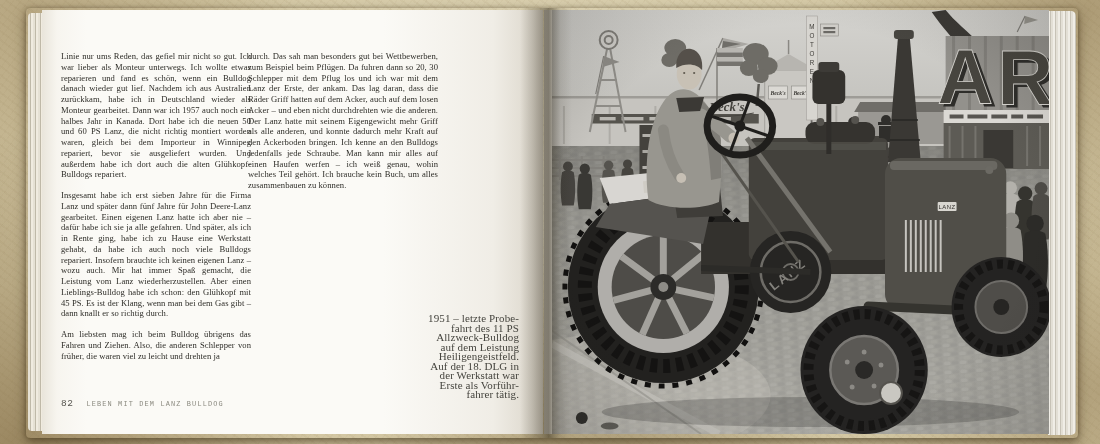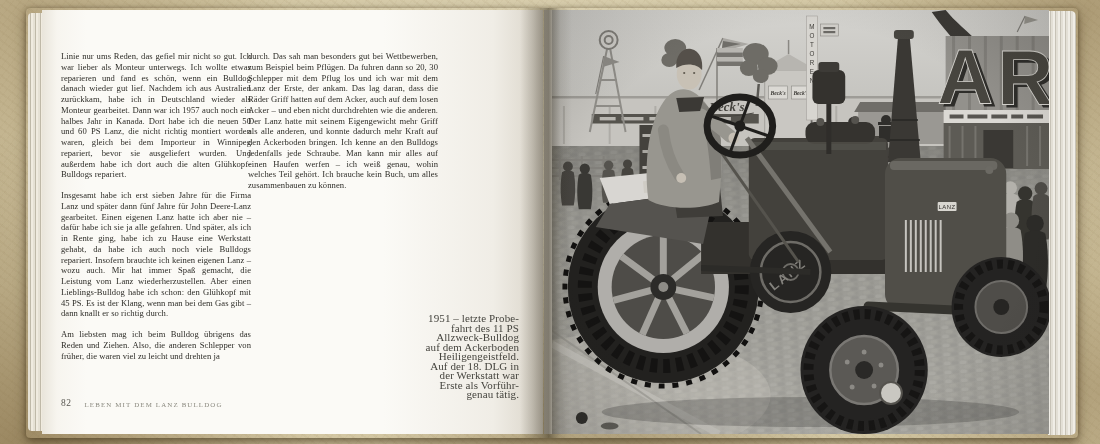--- a/index.html
+++ b/index.html
@@ -31,21 +31,21 @@
     background:linear-gradient(90deg,#b8b3a8 0,#e8e5de 2%,#f2f0ea 6%,#f2f0ea 100%);}
   .gutter{position:absolute;left:520px;top:8px;width:52px;height:430px;pointer-events:none;
     background:linear-gradient(90deg,rgba(35,28,12,0) 0%,rgba(35,28,12,.30) 42%,rgba(35,28,12,.46) 55%,rgba(35,28,12,.10) 78%,rgba(35,28,12,0) 100%);}
   .col{position:absolute;top:51px;width:190px;font-size:8.6px;line-height:10.75px;color:#2e2d28;
     text-align:justify;letter-spacing:.05px;}
   .col p{margin:0 0 10px 0;}
   .col1{left:61px;}
   .col2{left:248px;}
   .caption{position:absolute;left:424px;top:314px;width:95px;text-align:right;
     font-size:11px;line-height:9.5px;color:#45443e;letter-spacing:.1px;}
-  .footer{position:absolute;left:61px;top:398px;display:flex;align-items:flex-end;gap:13px;}
+  .footer{position:absolute;left:61px;top:398px;display:flex;align-items:center;gap:13px;font-family:Liberation Mono, monospace;}
   .pagenum{font-size:9.5px;color:#56554f;letter-spacing:.5px;}
   .runtitle{font-size:6.9px;letter-spacing:1.15px;color:#8a897f;}
   .photo{position:absolute;left:552px;top:10px;width:497px;height:424px;}
   .photo svg{display:block;}
 </style>
 </head>
 <body>
 
 <div id="scene">
   <div class="page-shadow"></div>
@@ -53,36 +53,36 @@
   <div class="stack-right"></div>
 
   <div class="page-left">
     
   </div>
   <div class="page-right-paper"></div>
 
   <div class="col col1">
     <p>Linie nur ums Reden, das gefiel mir nicht so gut. Ich war lieber als Monteur unterwegs. Ich wollte etwas reparieren und fand es schön, wenn ein Bulldog danach wieder gut lief. Nachdem ich aus Australien zurückkam, habe ich in Deutschland wieder als Monteur gearbeitet. Dann war ich 1957 auch noch ein halbes Jahr in Kanada. Dort habe ich die neuen 50 und 60 PS Lanz, die nicht richtig montiert worden waren, gleich bei dem Importeur in Winnipeg repariert, bevor sie ausgeliefert wurden. Und außerdem habe ich dort auch die alten Glühkopf-Bulldogs repariert.</p>
     <p>Insgesamt habe ich erst sieben Jahre für die Firma Lanz und später dann fünf Jahre für John Deere-Lanz gearbeitet. Einen eigenen Lanz hatte ich aber nie – dafür habe ich sie ja alle gefahren. Und später, als ich in Rente ging, habe ich zu Hause eine Werkstatt gehabt, da habe ich auch noch viele Bulldogs repariert. Insofern brauchte ich keinen eigenen Lanz – wozu auch. Mir hat immer Spaß gemacht, die Leistung vom Lanz wiederherzustellen. Aber einen Lieblings-Bulldog habe ich schon: den Glühkopf mit 45 PS. Es ist der Klang, wenn man bei dem Gas gibt – dann knallt er so richtig durch.</p>
-    <p>Am liebsten mag ich beim Bulldog übrigens das Reden und Ziehen. Also, die anderen Schlepper von früher, die waren viel zu leicht und drehten ja</p>
+    <p>Am liebsten mag ich beim Bulldog übrigens das Fahren und Ziehen. Also, die anderen Schlepper von früher, die waren viel zu leicht und drehten ja</p>
   </div>
   <div class="col col2">
     <p>durch. Das sah man besonders gut bei Wettbewerben, zum Beispiel beim Pflügen. Da fuhren dann so 20, 30 Schlepper mit dem Pflug los und ich war mit dem Lanz der Erste, der ankam. Das lag daran, dass die Räder Griff hatten auf dem Acker, auch auf dem losen Acker – und eben nicht durchdrehten wie die anderen. Der Lanz hatte mit seinem Eigengewicht mehr Griff als alle anderen, und konnte dadurch mehr Kraft auf den Ackerboden bringen. Ich kenne an den Bulldogs jedenfalls jede Schraube. Man kann mir alles auf einen Haufen werfen – ich weiß genau, wohin welches Teil gehört. Ich brauche kein Buch, um alles zusammenbauen zu können.</p>
   </div>
 
   <div class="caption">
     <div>1951 – letzte Probe-</div>
     <div>fahrt des 11 PS</div>
     <div>Allzweck-Bulldog</div>
-    <div>auf dem Ackerboden</div>
+    <div>auf dem Leistung</div>
     <div>Heiligengeistfeld.</div>
     <div>Auf der 18. DLG in</div>
     <div>der Werkstatt war</div>
     <div>Erste als Vorführ-</div>
-    <div>genau tätig.</div>
+    <div>fahrer tätig.</div>
   </div>
 
   <div class="footer">
     <span class="pagenum">82</span>
     <span class="runtitle">LEBEN MIT DEM LANZ BULLDOG</span>
   </div>
 
   <div class="photo">
   <svg viewBox="0 0 500 424" width="100%" height="100%" preserveAspectRatio="none">
     <defs>

